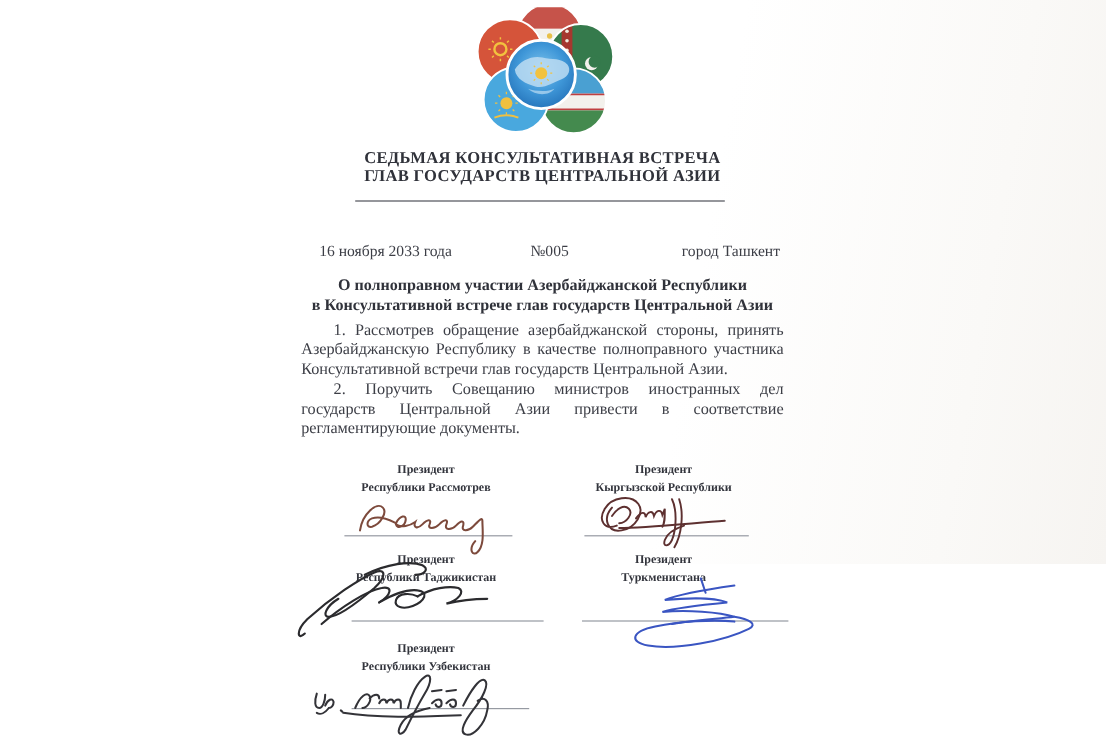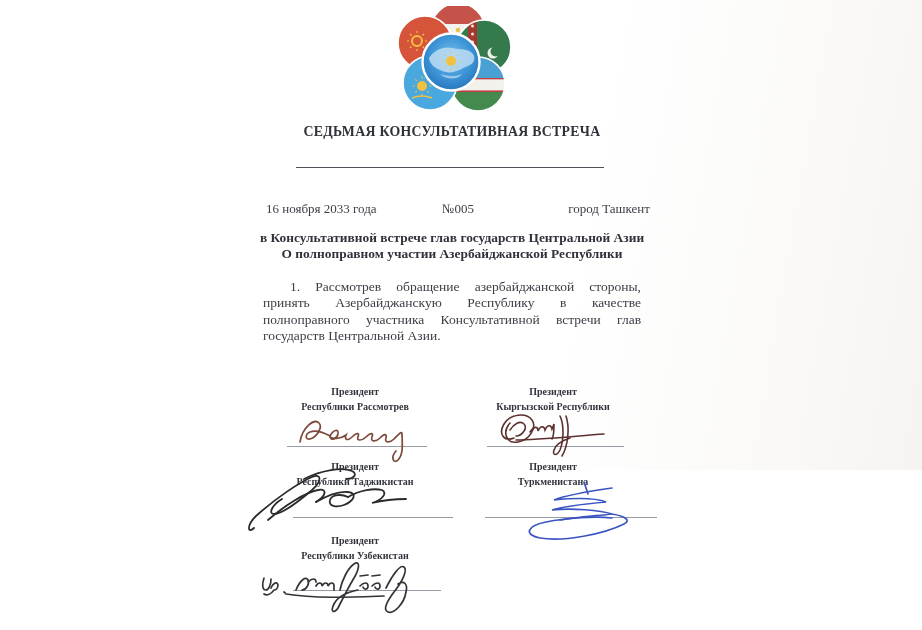--- a/index.html
+++ b/index.html
@@ -39,21 +39,21 @@
   .meta .m-city{justify-self:end;text-align:right;}
   .subject{
     position:absolute;left:250px;top:230px;width:404px;
     text-align:center;font-weight:bold;font-size:13.4px;line-height:16px;
     color:#30323a;
   }
   .body-text{
     position:absolute;left:251px;top:267px;width:402px;
     font-size:13.5px;line-height:16.4px;text-align:justify;color:#3c3e46;
   }
-  .body-text p{margin:12px;text-indent:27px;}
+  .body-text p{margin:0;text-indent:27px;}
   .sig-block{
     position:absolute;width:180px;text-align:center;
     font-weight:bold;font-size:10px;line-height:15px;color:#33353d;
   }
   .sig-line{
     position:absolute;height:0;border-top:1px solid #969aa2;
   }
   .sig-svg{position:absolute;overflow:visible;}
   .b-kaz{left:265px;top:384px;}
   .b-kyr{left:463px;top:384px;}
@@ -180,36 +180,38 @@
         <line x1="50" y1="50" x2="48.8" y2="48.8"></line>
           <line x1="60" y1="60" x2="61.2" y2="61.2"></line>
         <line x1="50" y1="60" x2="48.8" y2="61.2"></line>
           <line x1="60" y1="50" x2="61.2" y2="48.8"></line>
       </g>
     </g>
   </svg>
 
   <div class="title">
     <div>СЕДЬМАЯ КОНСУЛЬТАТИВНАЯ ВСТРЕЧА</div>
+    <div>ГЛАВ ГОСУДАРСТВ ЦЕНТРАЛЬНОЙ АЗИИ</div>
   </div>
   <div class="rule"></div>
 
   <div class="meta">
     <span class="m-date">16 ноября 2033 года</span>
     <span class="m-num">№005</span>
     <span class="m-city">город Ташкент</span>
   </div>
 
   <div class="subject">
+    <div>О полноправном участии Азербайджанской Республики</div>
     <div>в Консультативной встрече глав государств Центральной Азии</div>
-    <div>О полноправном участии Азербайджанской Республики</div>
   </div>
 
   <div class="body-text">
     <p>1. Рассмотрев обращение азербайджанской стороны, принять Азербайджанскую Республику в качестве полноправного участника Консультативной встречи глав государств Центральной Азии.</p>
+    <p>2. Поручить Совещанию министров иностранных дел государств Центральной Азии привести в соответствие регламентирующие документы.</p>
   </div>
 
   <div class="sig-block b-kaz">
     <div>Президент</div>
     <div>Республики Рассмотрев</div>
   </div>
   <div class="sig-block b-kyr">
     <div>Президент</div>
     <div>Кыргызской Республики</div>
   </div>

